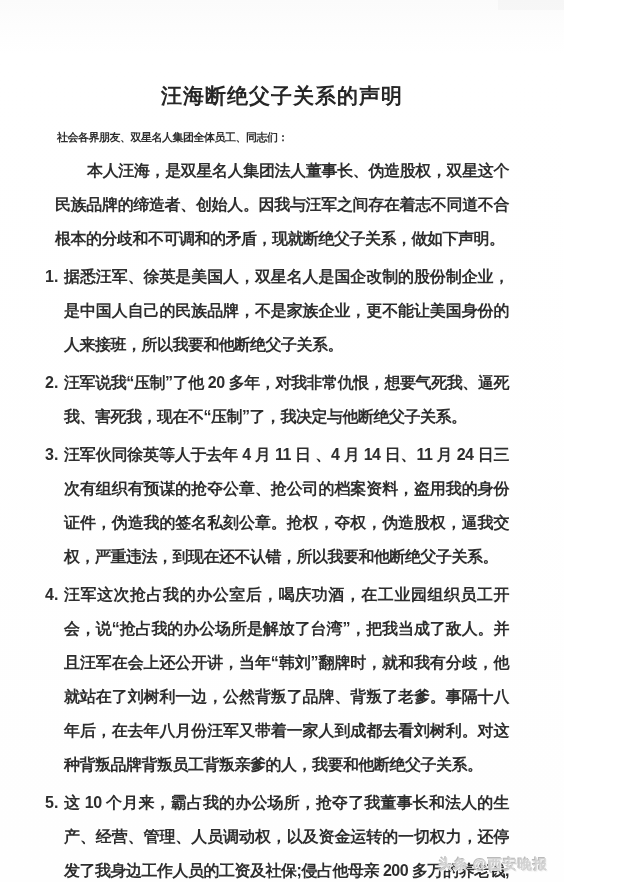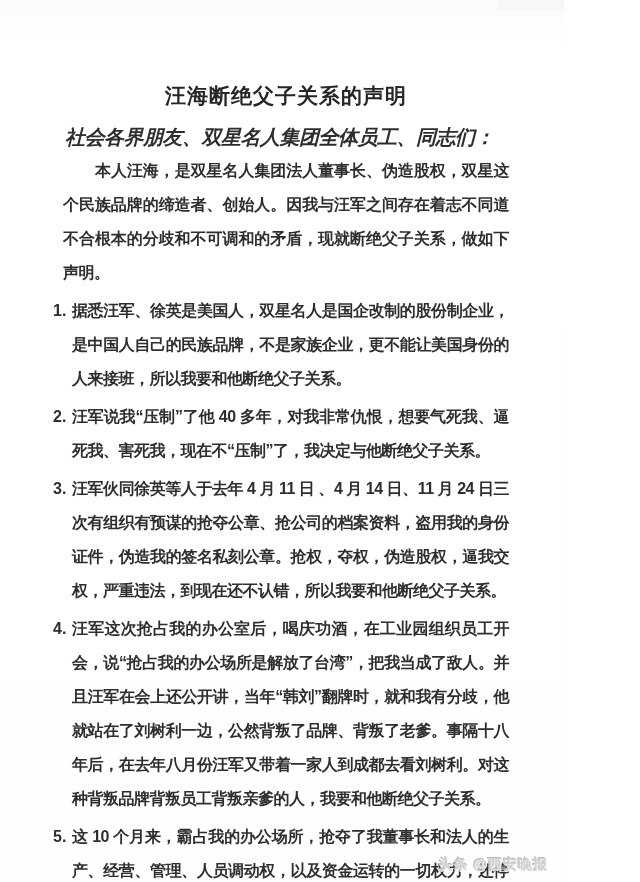--- a/index.html
+++ b/index.html
@@ -13,38 +13,36 @@
     background: #ffffff;
     font-family: "Liberation Sans", "DejaVu Sans", sans-serif;
   }
   .page {
     position: relative;
     width: 564px;
     height: 882px;
     background: linear-gradient(180deg, #fbfbfb 0%, #ffffff 6%, #fefefe 100%);
     color: #2e2e2e;
     box-sizing: border-box;
-    padding-left: 8px;
   }
   .title {
     margin: 0;
     padding-top: 82px;
     text-align: center;
     font-size: 21px;
     font-weight: 700;
     letter-spacing: 1px;
     color: #262626;
   }
   .salutation {
     margin: 15px 55px 0 57px;
-    font-size: 20px;
+    font-size: 11px;
     font-weight: 600;
     letter-spacing: -0.5px;
     line-height: 24px;
-    font-style: italic;
   }
   .intro {
     margin: 5px 55px 0 55px;
     font-size: 16px;
     font-weight: 600;
     letter-spacing: -0.5px;
     line-height: 34px;
     text-indent: 2em;
     text-align: justify;
   }
@@ -101,21 +99,21 @@
 
   <p class="intro">本人汪海，是双星名人集团法人董事长、伪造股权，双星这个民族品牌的缔造者、创始人。因我与汪军之间存在着志不同道不合根本的分歧和不可调和的矛盾，现就断绝父子关系，做如下声明。</p>
 
   <div class="items">
     <div class="item">
       <span class="num">1.</span>
       <span class="txt">据悉汪军、徐英是美国人，双星名人是国企改制的股份制企业，是中国人自己的民族品牌，不是家族企业，更不能让美国身份的人来接班，所以我要和他断绝父子关系。</span>
     </div>
     <div class="item">
       <span class="num">2.</span>
-      <span class="txt">汪军说我“压制”了他 40 多年，对我非常仇恨，想要气死我、逼死我、害死我，现在不“压制”了，我决定与他断绝父子关系。</span>
+      <span class="txt">汪军说我“压制”了他 20 多年，对我非常仇恨，想要气死我、逼死我、害死我，现在不“压制”了，我决定与他断绝父子关系。</span>
     </div>
     <div class="item">
       <span class="num">3.</span>
       <span class="txt">汪军伙同徐英等人于去年 4 月 11 日 、4 月 14 日、11 月 24 日三次有组织有预谋的抢夺公章、抢公司的档案资料，盗用我的身份证件，伪造我的签名私刻公章。抢权，夺权，伪造股权，逼我交权，严重违法，到现在还不认错，所以我要和他断绝父子关系。</span>
     </div>
     <div class="item">
       <span class="num">4.</span>
       <span class="txt">汪军这次抢占我的办公室后，喝庆功酒，在工业园组织员工开会，说“抢占我的办公场所是解放了台湾”，把我当成了敌人。并且汪军在会上还公开讲，当年“韩刘”翻牌时，就和我有分歧，他就站在了刘树利一边，公然背叛了品牌、背叛了老爹。事隔十八年后，在去年八月份汪军又带着一家人到成都去看刘树利。对这种背叛品牌背叛员工背叛亲爹的人，我要和他断绝父子关系。</span>
     </div>
     <div class="item">

